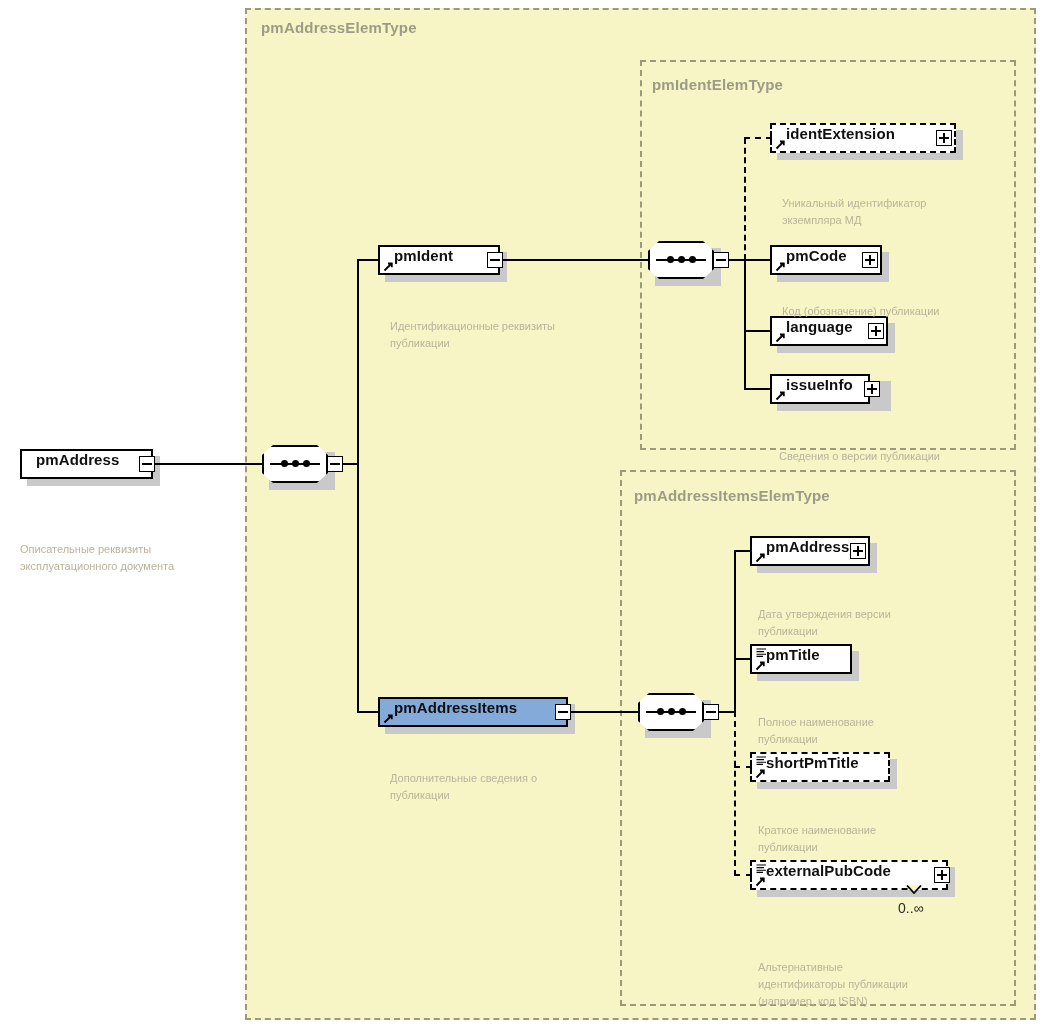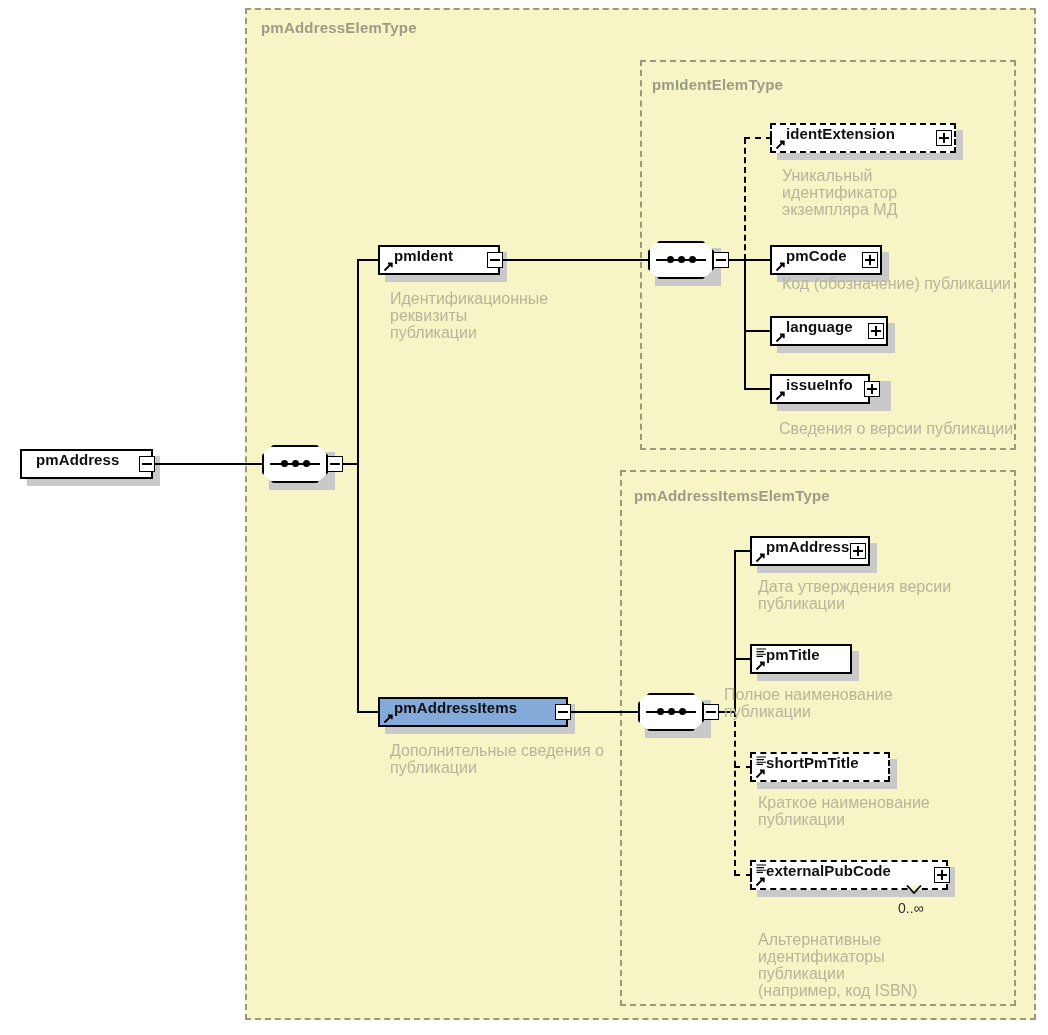--- a/index.html
+++ b/index.html
@@ -38,21 +38,21 @@
   .seqshadow{position:absolute;background:#c9c9c9;z-index:3;}
 
   
   .ln{position:absolute;background:#000;z-index:2;}
   .lnh{height:2px;} .lnv{width:2px;}
   .dln{position:absolute;z-index:2;}
   .dlnh{height:0;border-top:2px dashed #000;}
   .dlnv{width:0;border-left:2px dashed #000;}
 
   
-  .anno{position:absolute;color:#b9b49a;font-size:16px;line-height:17px;white-space:pre-line;z-index:2;}
+  .anno{position:absolute;color:#b9b49a;font-size:11px;line-height:17px;white-space:pre-line;z-index:2;margin-top:28px;}
   .card{position:absolute;color:#2b2b2b;font-size:14px;z-index:3;}
 
   
   .chev{position:absolute;width:16px;height:9px;z-index:6;}
 </style>
 </head>
 <body>
 
 <div id="canvas">
 
@@ -63,20 +63,22 @@
   <div class="group-label" style="left:652px;top:76px;">pmIdentElemType</div>
 
   <div class="group" style="left:620px;top:470px;width:396px;height:536px;"></div>
   <div class="group-label" style="left:634px;top:487px;">pmAddressItemsElemType</div>
 
   <div class="eshadow" style="left:27px;top:456px;width:133px;height:30px;"></div>
   <div class="ebox" style="left:20px;top:449px;width:133px;">
     <span class="ename">pmAddress</span>
   </div>
   <div class="tog" style="left:139px;top:456px;"></div>
+  <div class="anno" style="left:20px;top:513px;width:215px;">Описательные реквизиты
+эксплуатационного документа</div>
 
   <div class="ln lnh" style="left:155px;top:463px;width:107px;"></div>
 
   <div class="seqshadow" style="left:269px;top:452px;width:66px;height:38px;"></div>
   <div class="seq" style="left:262px;top:445px;">
     <div class="oct"></div>
     <div class="bar"></div>
     <div class="d d1"></div>
     <div class="d d2"></div>
     <div class="d d3"></div>
@@ -208,21 +210,21 @@
   <div class="eshadow" style="left:757px;top:651px;width:102px;height:30px;"></div>
   <div class="ebox" style="left:750px;top:644px;width:102px;">
     <svg class="lines-ic" viewBox="0 0 11 9">
       <path d="M0.5 1 H10 M0.5 3.6 H8 M0.5 6.2 H10 M0.5 8.4 H7" stroke="#000" stroke-width="1.1" fill="none"></path>
     </svg>
     <svg class="arrow-ic" viewBox="0 0 11 11">
       <path d="M1.5 9.5 L8.5 2.5 M5 2.5 L8.8 2.5 L8.8 6.2" stroke="#000" stroke-width="1.8" fill="none"></path>
     </svg>
     <span class="ename">pmTitle</span>
   </div>
-  <div class="anno" style="left:724px;top:686px;width:205px;">Полное наименование
+  <div class="anno" style="left:758px;top:686px;width:205px;">Полное наименование
 публикации</div>
 
   <div class="eshadow" style="left:757px;top:759px;width:140px;height:30px;"></div>
   <div class="ebox opt" style="left:750px;top:752px;width:140px;">
     <svg class="lines-ic" viewBox="0 0 11 9">
       <path d="M0.5 1 H10 M0.5 3.6 H8 M0.5 6.2 H10 M0.5 8.4 H7" stroke="#000" stroke-width="1.1" fill="none"></path>
     </svg>
     <svg class="arrow-ic" viewBox="0 0 11 11">
       <path d="M1.5 9.5 L8.5 2.5 M5 2.5 L8.8 2.5 L8.8 6.2" stroke="#000" stroke-width="1.8" fill="none"></path>
     </svg>

